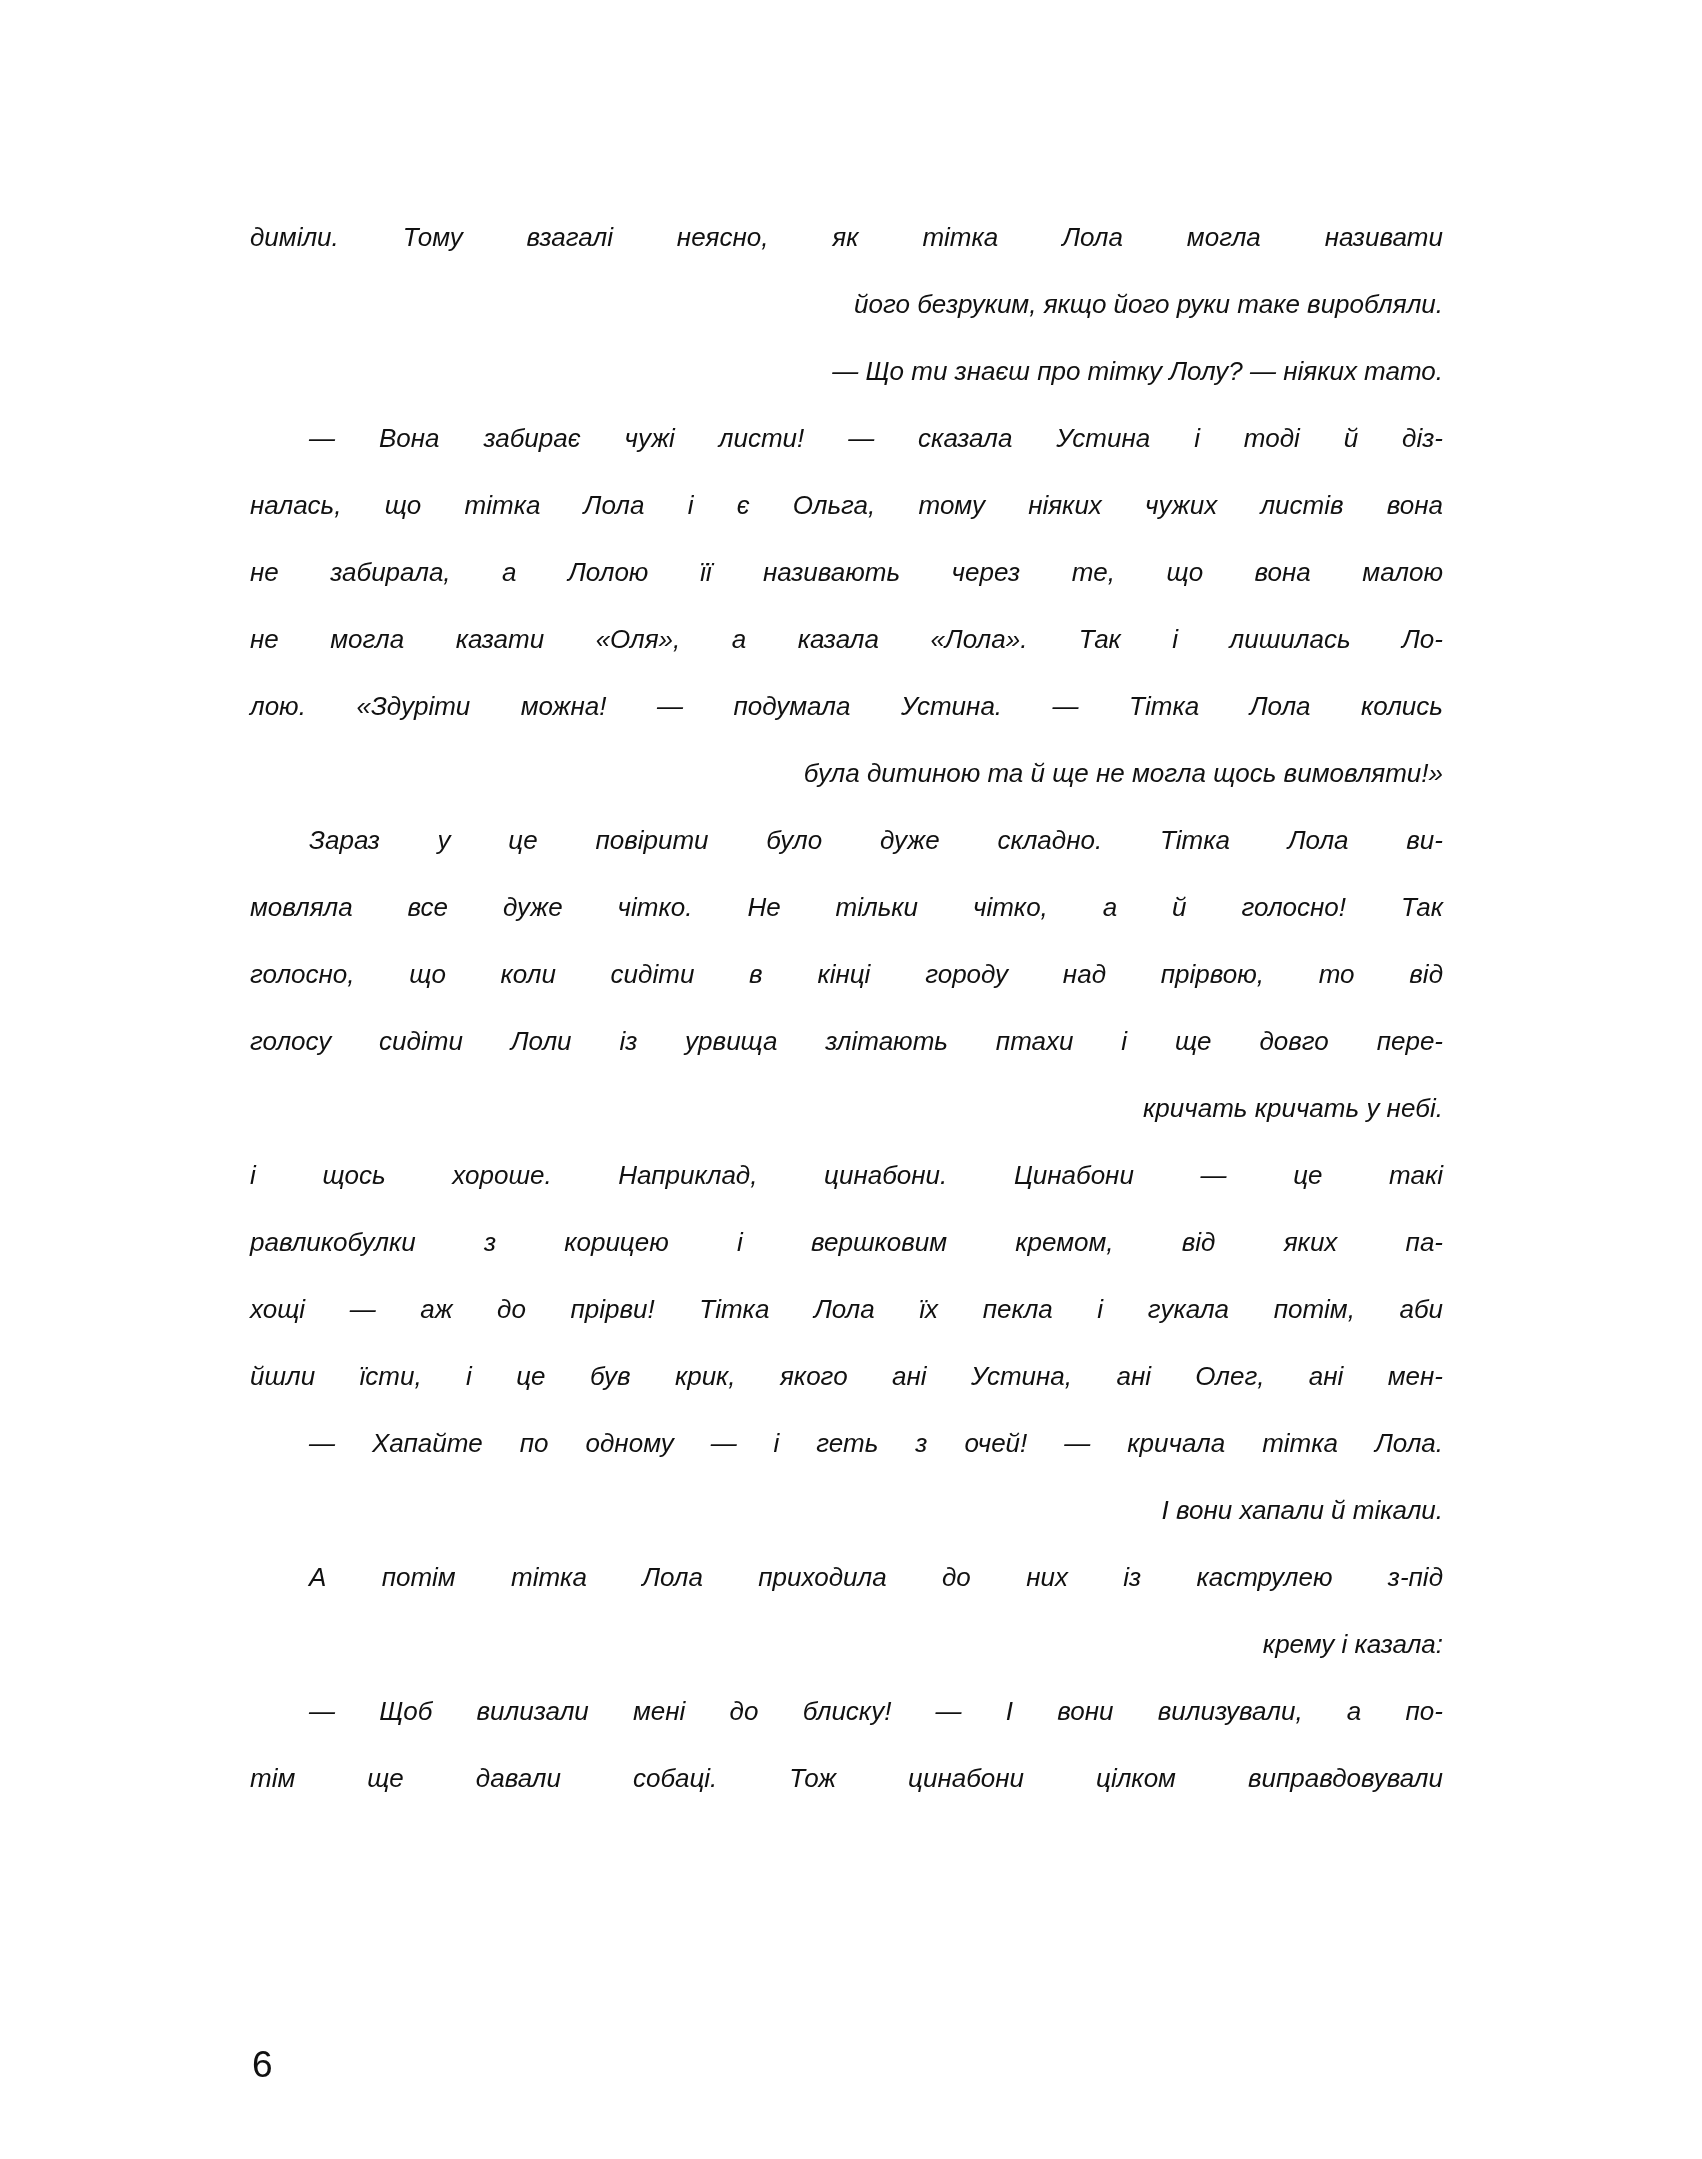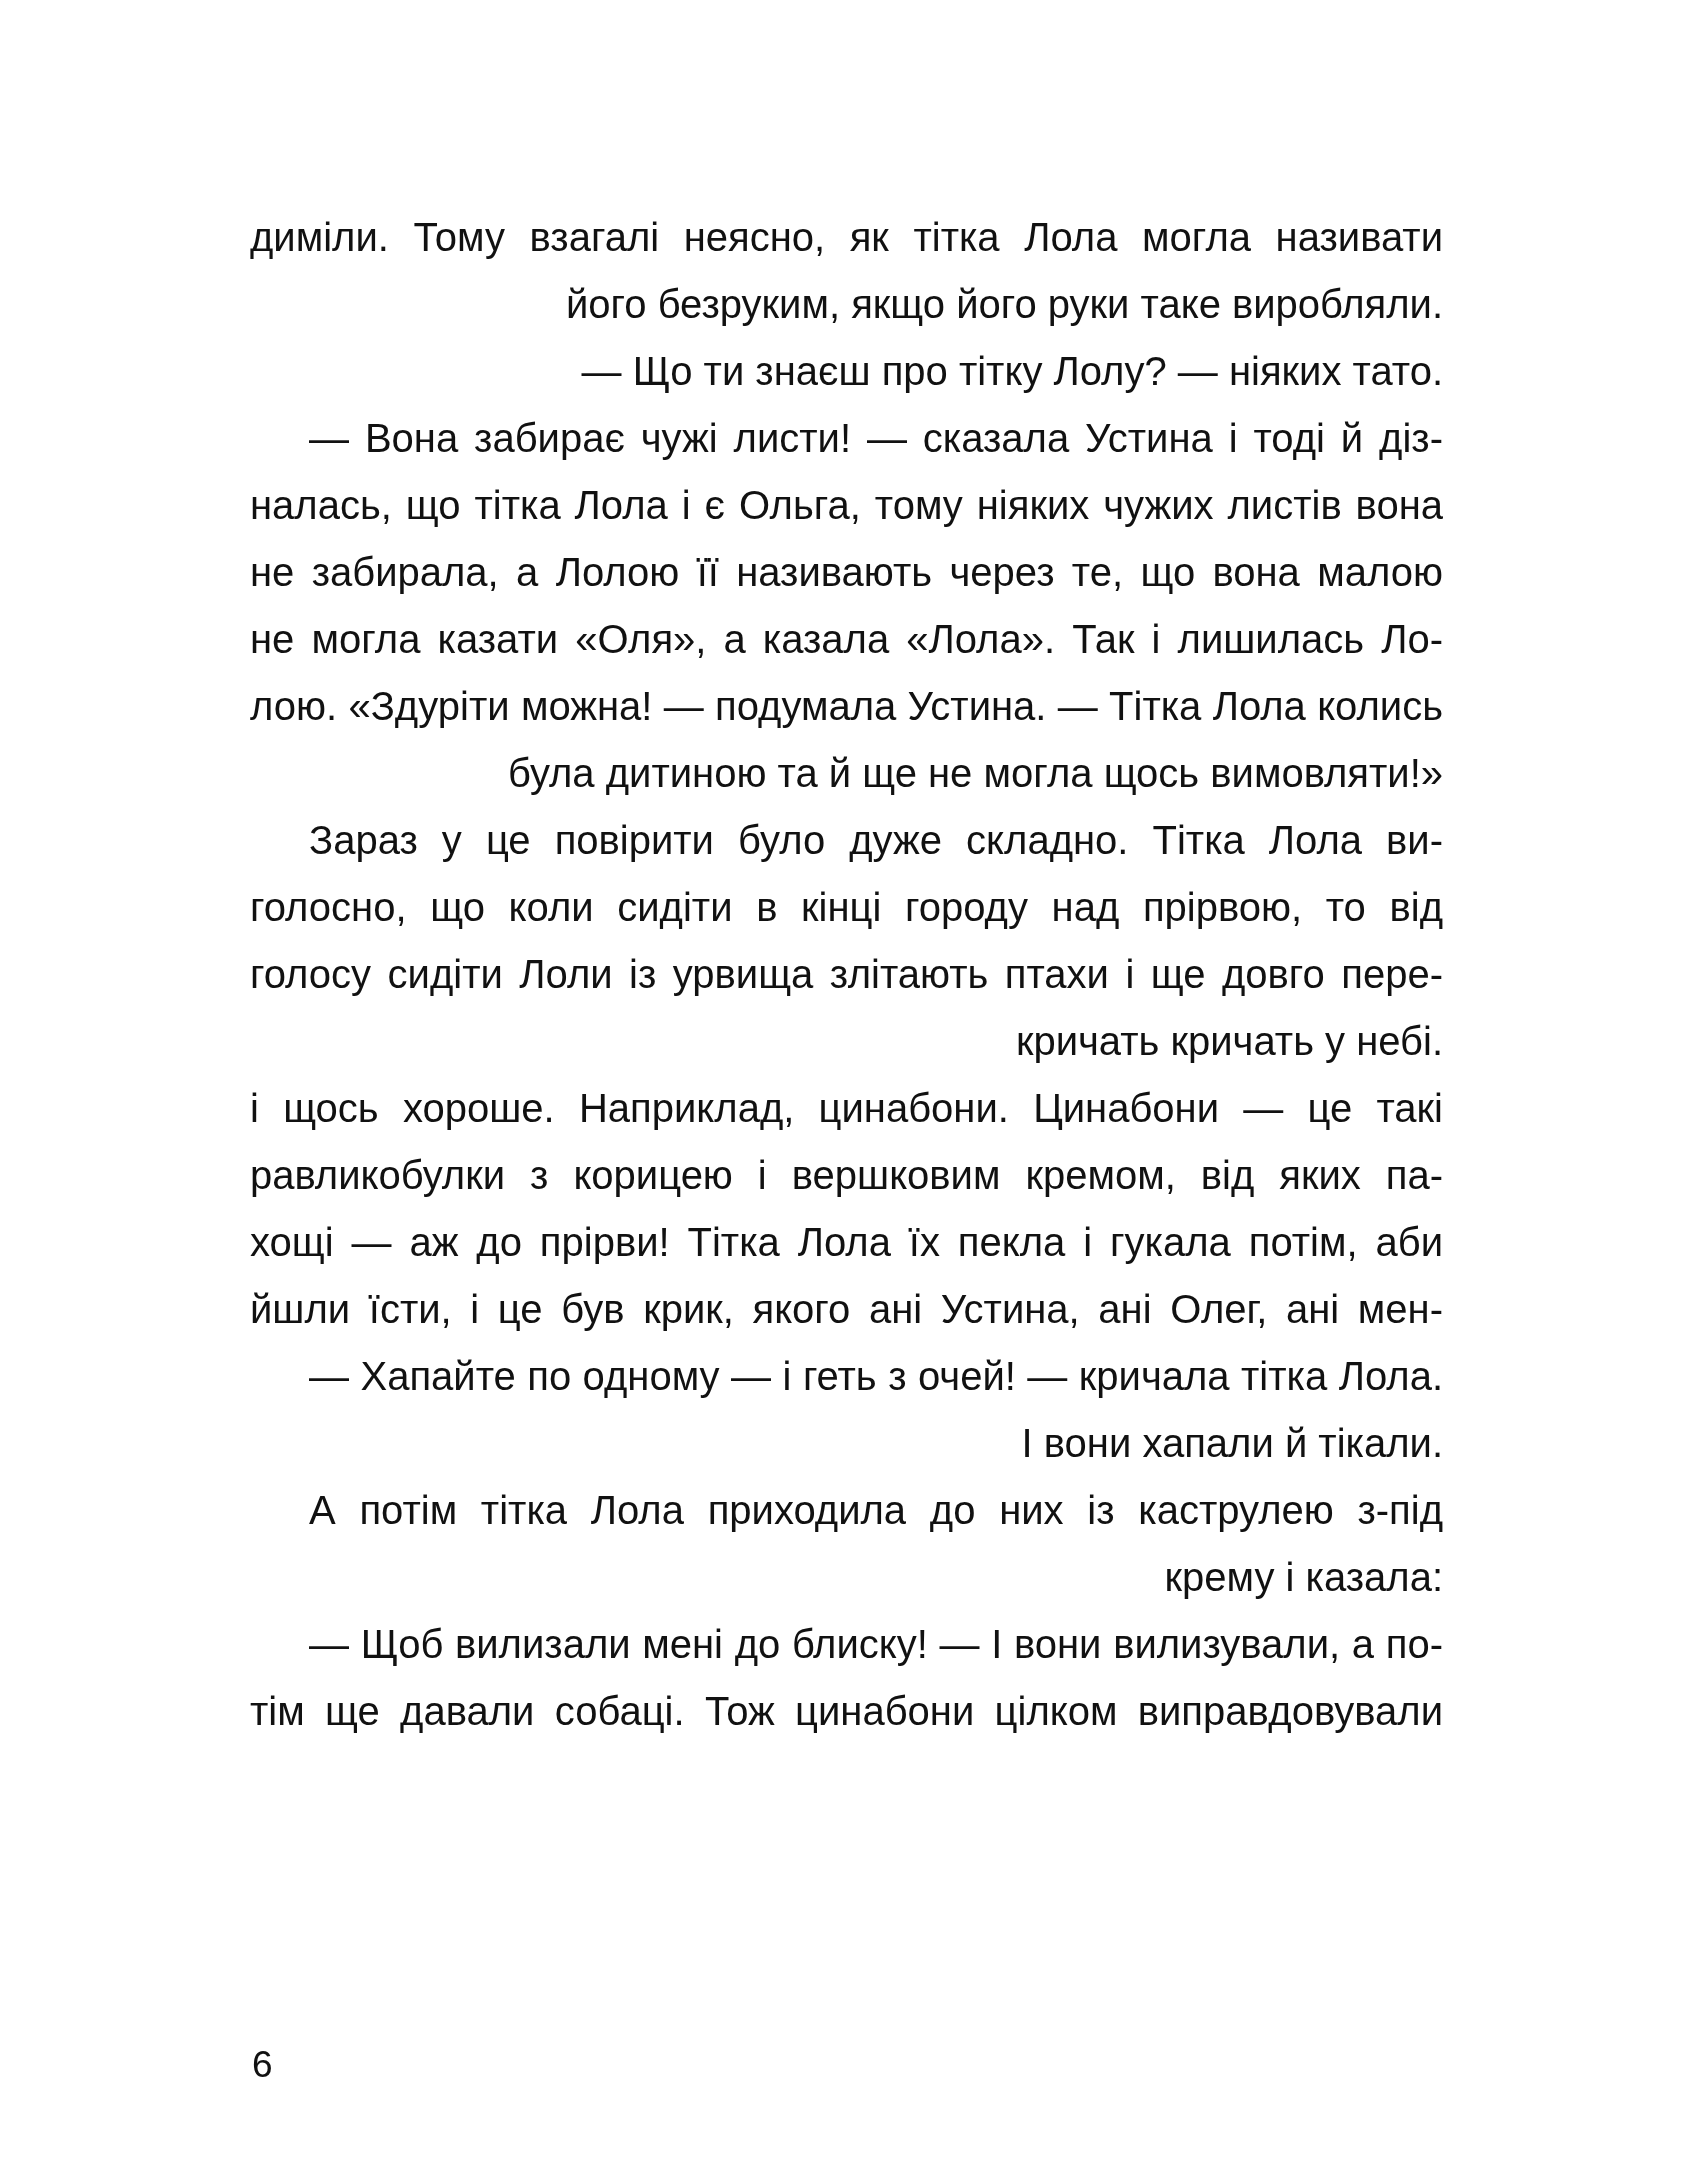--- a/index.html
+++ b/index.html
@@ -13,23 +13,24 @@
   .page {
     position: absolute;
     inset: 0;
   }
   .text-block {
     position: absolute;
     left: 250px;
     top: 204px;
     width: 1193px;
     font-family: "Liberation Sans", sans-serif;
-    font-size: 40px;
+    font-size: 26px;
     line-height: 67px;
     color: #111111;
+    font-style: italic;
   }
   .line {
     margin: 0;
     padding: 0;
     text-align: justify;
     text-align-last: justify;
     white-space: normal;
   }
   .line.para-end {
     text-align: right;
@@ -57,20 +58,21 @@
   <p class="line">диміли. Тому взагалі неясно, як тітка Лола могла називати</p>
       <p class="line para-end">його безруким, якщо його руки таке виробляли.</p>
       <p class="line indent para-end">— Що ти знаєш про тітку Лолу? — ніяких тато.</p>
       <p class="line indent">— Вона забирає чужі листи! — сказала Устина і тоді й діз-</p>
       <p class="line">налась, що тітка Лола і є Ольга, тому ніяких чужих листів вона</p>
       <p class="line">не забирала, а Лолою її називають через те, що вона малою</p>
       <p class="line">не могла казати «Оля», а казала «Лола». Так і лишилась Ло-</p>
       <p class="line">лою. «Здуріти можна! — подумала Устина. — Тітка Лола колись</p>
       <p class="line para-end">була дитиною та й ще не могла щось вимовляти!»</p>
       <p class="line indent">Зараз у це повірити було дуже складно. Тітка Лола ви-</p>
+      <p class="line">мовляла все дуже чітко. Не тільки чітко, а й голосно! Так</p>
       <p class="line">голосно, що коли сидіти в кінці городу над прірвою, то від</p>
       <p class="line">голосу сидіти Лоли із урвища злітають птахи і ще довго пере-</p>
       <p class="line para-end">кричать кричать у небі.</p>
       <p class="line">і щось хороше. Наприклад, цинабони. Цинабони — це такі</p>
       <p class="line">равликобулки з корицею і вершковим кремом, від яких па-</p>
       <p class="line">хощі — аж до прірви! Тітка Лола їх пекла і гукала потім, аби</p>
       <p class="line">йшли їсти, і це був крик, якого ані Устина, ані Олег, ані мен-</p>
       <p class="line indent">— Хапайте по одному — і геть з очей! — кричала тітка Лола.</p>
       <p class="line para-end">І вони хапали й тікали.</p>
       <p class="line indent">А потім тітка Лола приходила до них із каструлею з-під</p>

